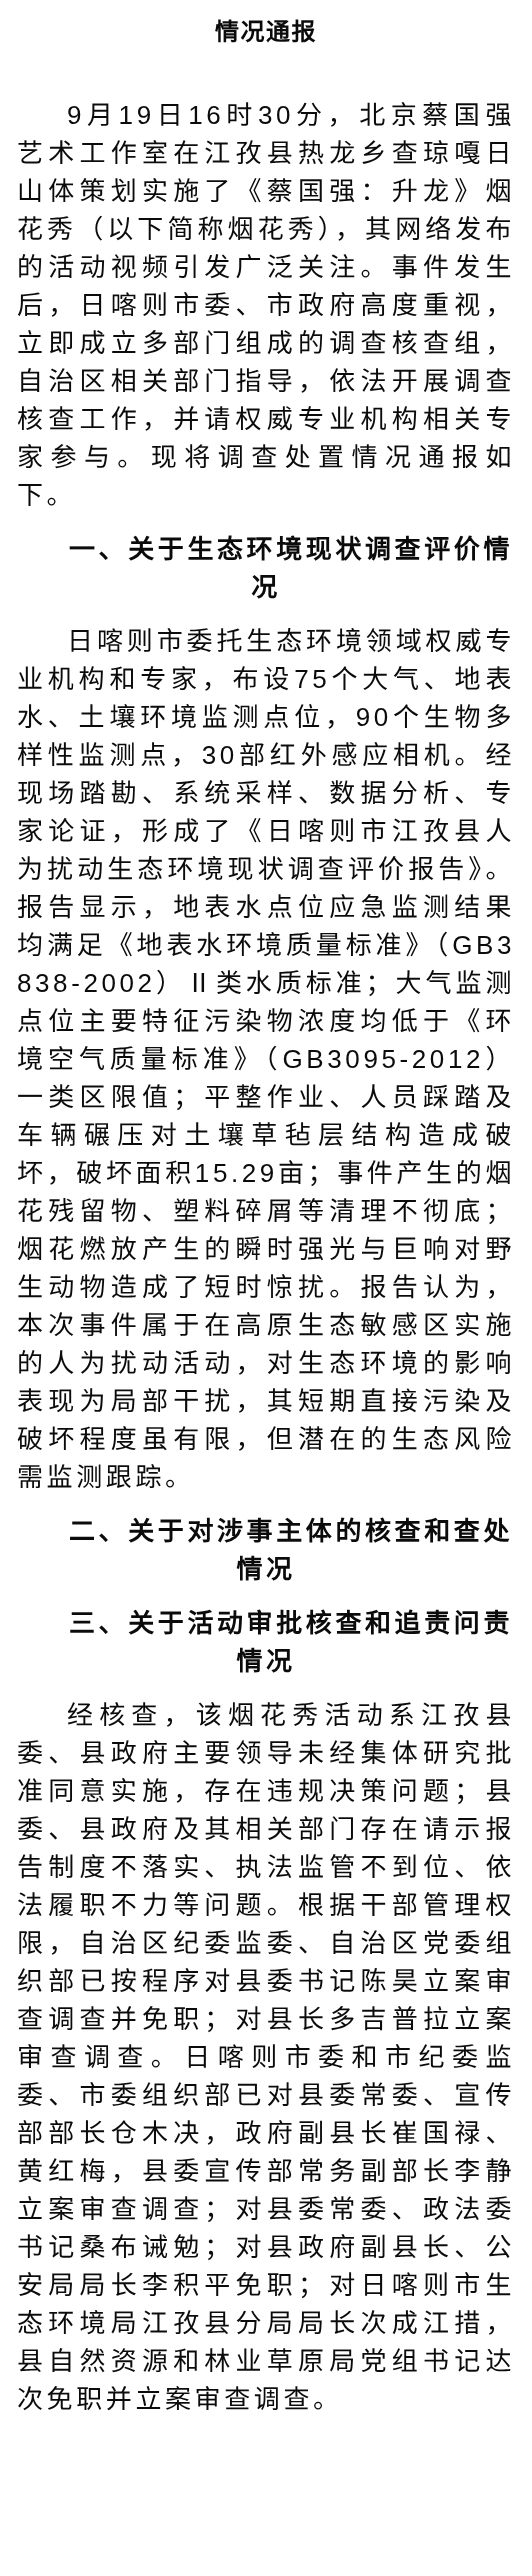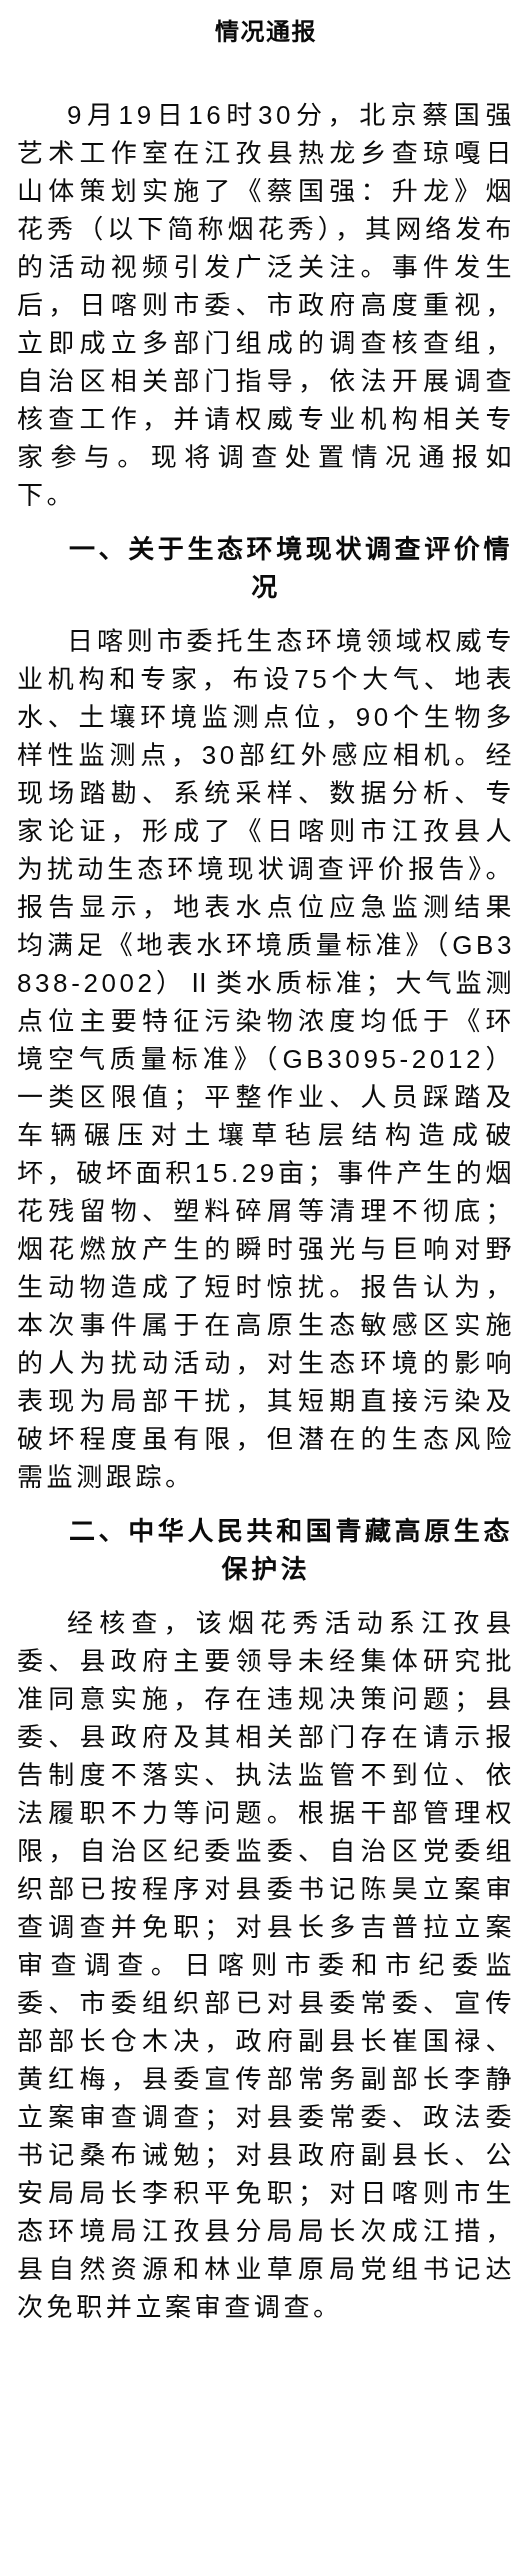--- a/index.html
+++ b/index.html
@@ -53,23 +53,24 @@
 
   <section class="body-blocks">
 
     <p class="para">9月19日16时30分，北京蔡国强艺术工作室在江孜县热龙乡查琼嘎日山体策划实施了《蔡国强：升龙》烟花秀（以下简称烟花秀），其网络发布的活动视频引发广泛关注。事件发生后，日喀则市委、市政府高度重视，立即成立多部门组成的调查核查组，自治区相关部门指导，依法开展调查核查工作，并请权威专业机构相关专家参与。现将调查处置情况通报如下。</p>
 
     <h2 class="heading">一、关于生态环境现状调查评价情况</h2>
 
 
     <p class="para">日喀则市委托生态环境领域权威专业机构和专家，布设75个大气、地表水、土壤环境监测点位，90个生物多样性监测点，30部红外感应相机。经现场踏勘、系统采样、数据分析、专家论证，形成了《日喀则市江孜县人为扰动生态环境现状调查评价报告》。报告显示，地表水点位应急监测结果均满足《地表水环境质量标准》（GB3838-2002）Ⅱ类水质标准；大气监测点位主要特征污染物浓度均低于《环境空气质量标准》（GB3095-2012）一类区限值；平整作业、人员踩踏及车辆碾压对土壤草毡层结构造成破坏，破坏面积15.29亩；事件产生的烟花残留物、塑料碎屑等清理不彻底；烟花燃放产生的瞬时强光与巨响对野生动物造成了短时惊扰。报告认为，本次事件属于在高原生态敏感区实施的人为扰动活动，对生态环境的影响表现为局部干扰，其短期直接污染及破坏程度虽有限，但潜在的生态风险需监测跟踪。</p>
 
-    <h2 class="heading">二、中华人民共和国青藏高原生态保护法</h2>
+    <h2 class="heading">二、关于对涉事主体的核查和查处情况</h2>
 
 
 
+    <h2 class="heading">三、关于活动审批核查和追责问责情况</h2>
 
     <p class="para">经核查，该烟花秀活动系江孜县委、县政府主要领导未经集体研究批准同意实施，存在违规决策问题；县委、县政府及其相关部门存在请示报告制度不落实、执法监管不到位、依法履职不力等问题。根据干部管理权限，自治区纪委监委、自治区党委组织部已按程序对县委书记陈昊立案审查调查并免职；对县长多吉普拉立案审查调查。日喀则市委和市纪委监委、市委组织部已对县委常委、宣传部部长仓木决，政府副县长崔国禄、黄红梅，县委宣传部常务副部长李静立案审查调查；对县委常委、政法委书记桑布诫勉；对县政府副县长、公安局局长李积平免职；对日喀则市生态环境局江孜县分局局长次成江措，县自然资源和林业草原局党组书记达次免职并立案审查调查。</p>
 
   </section>
 
 </main>
 
 
 </body></html>

